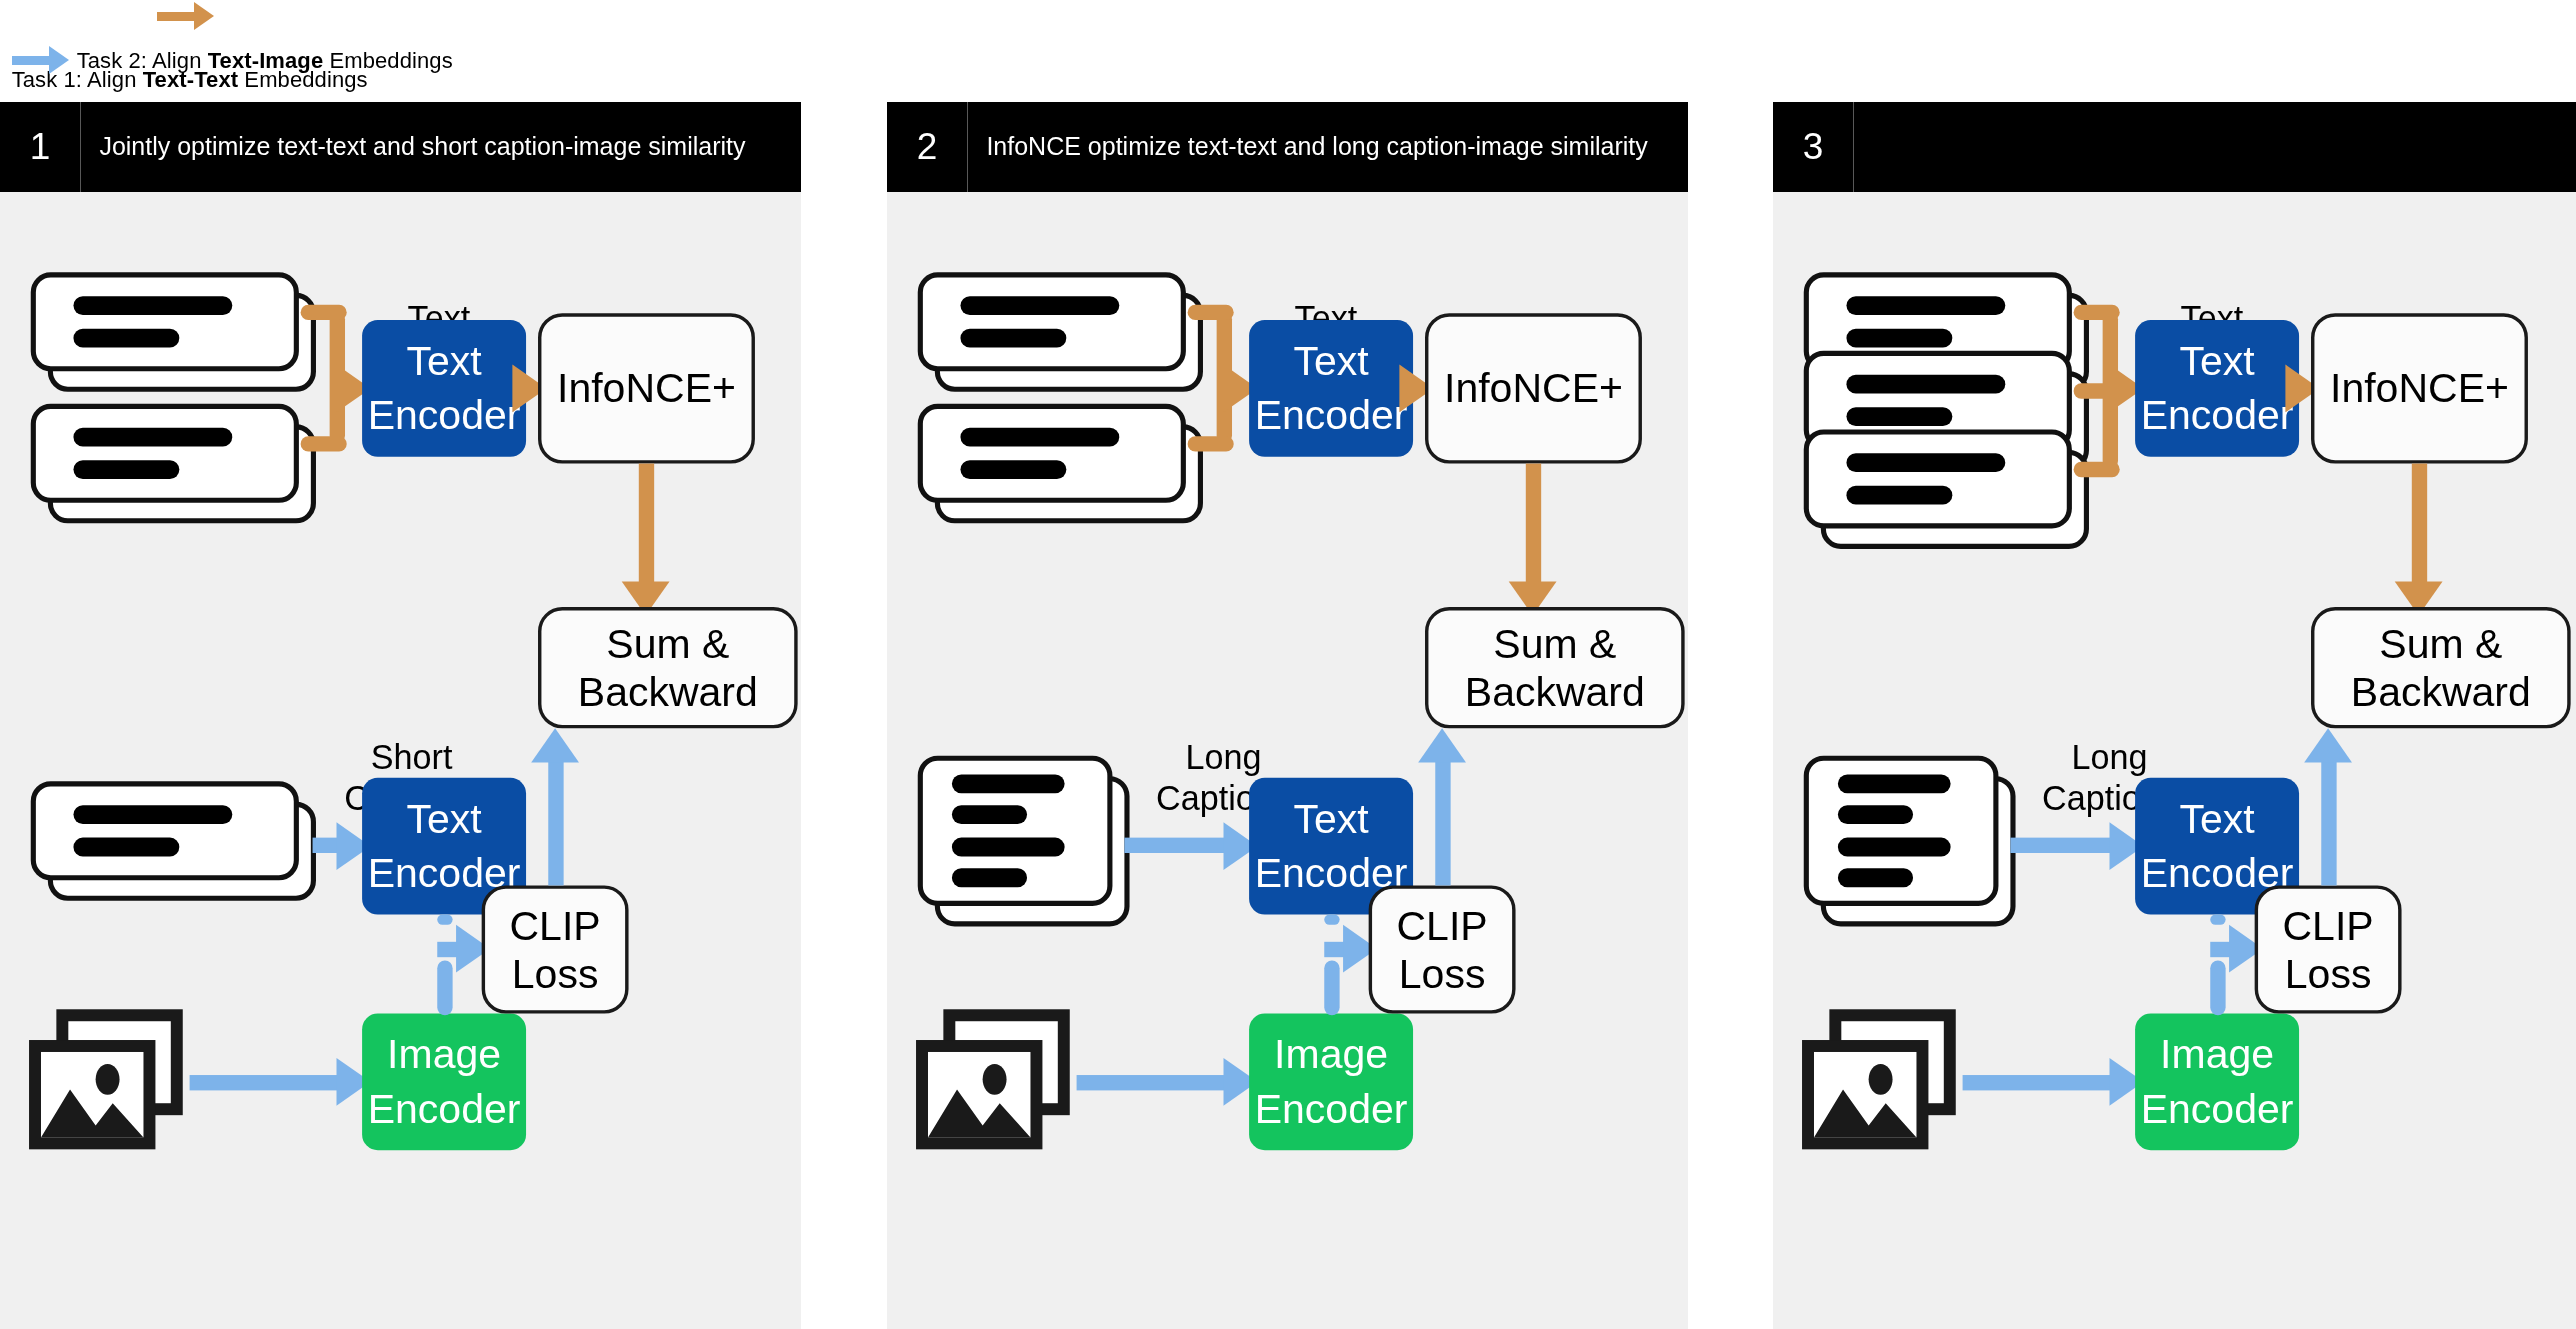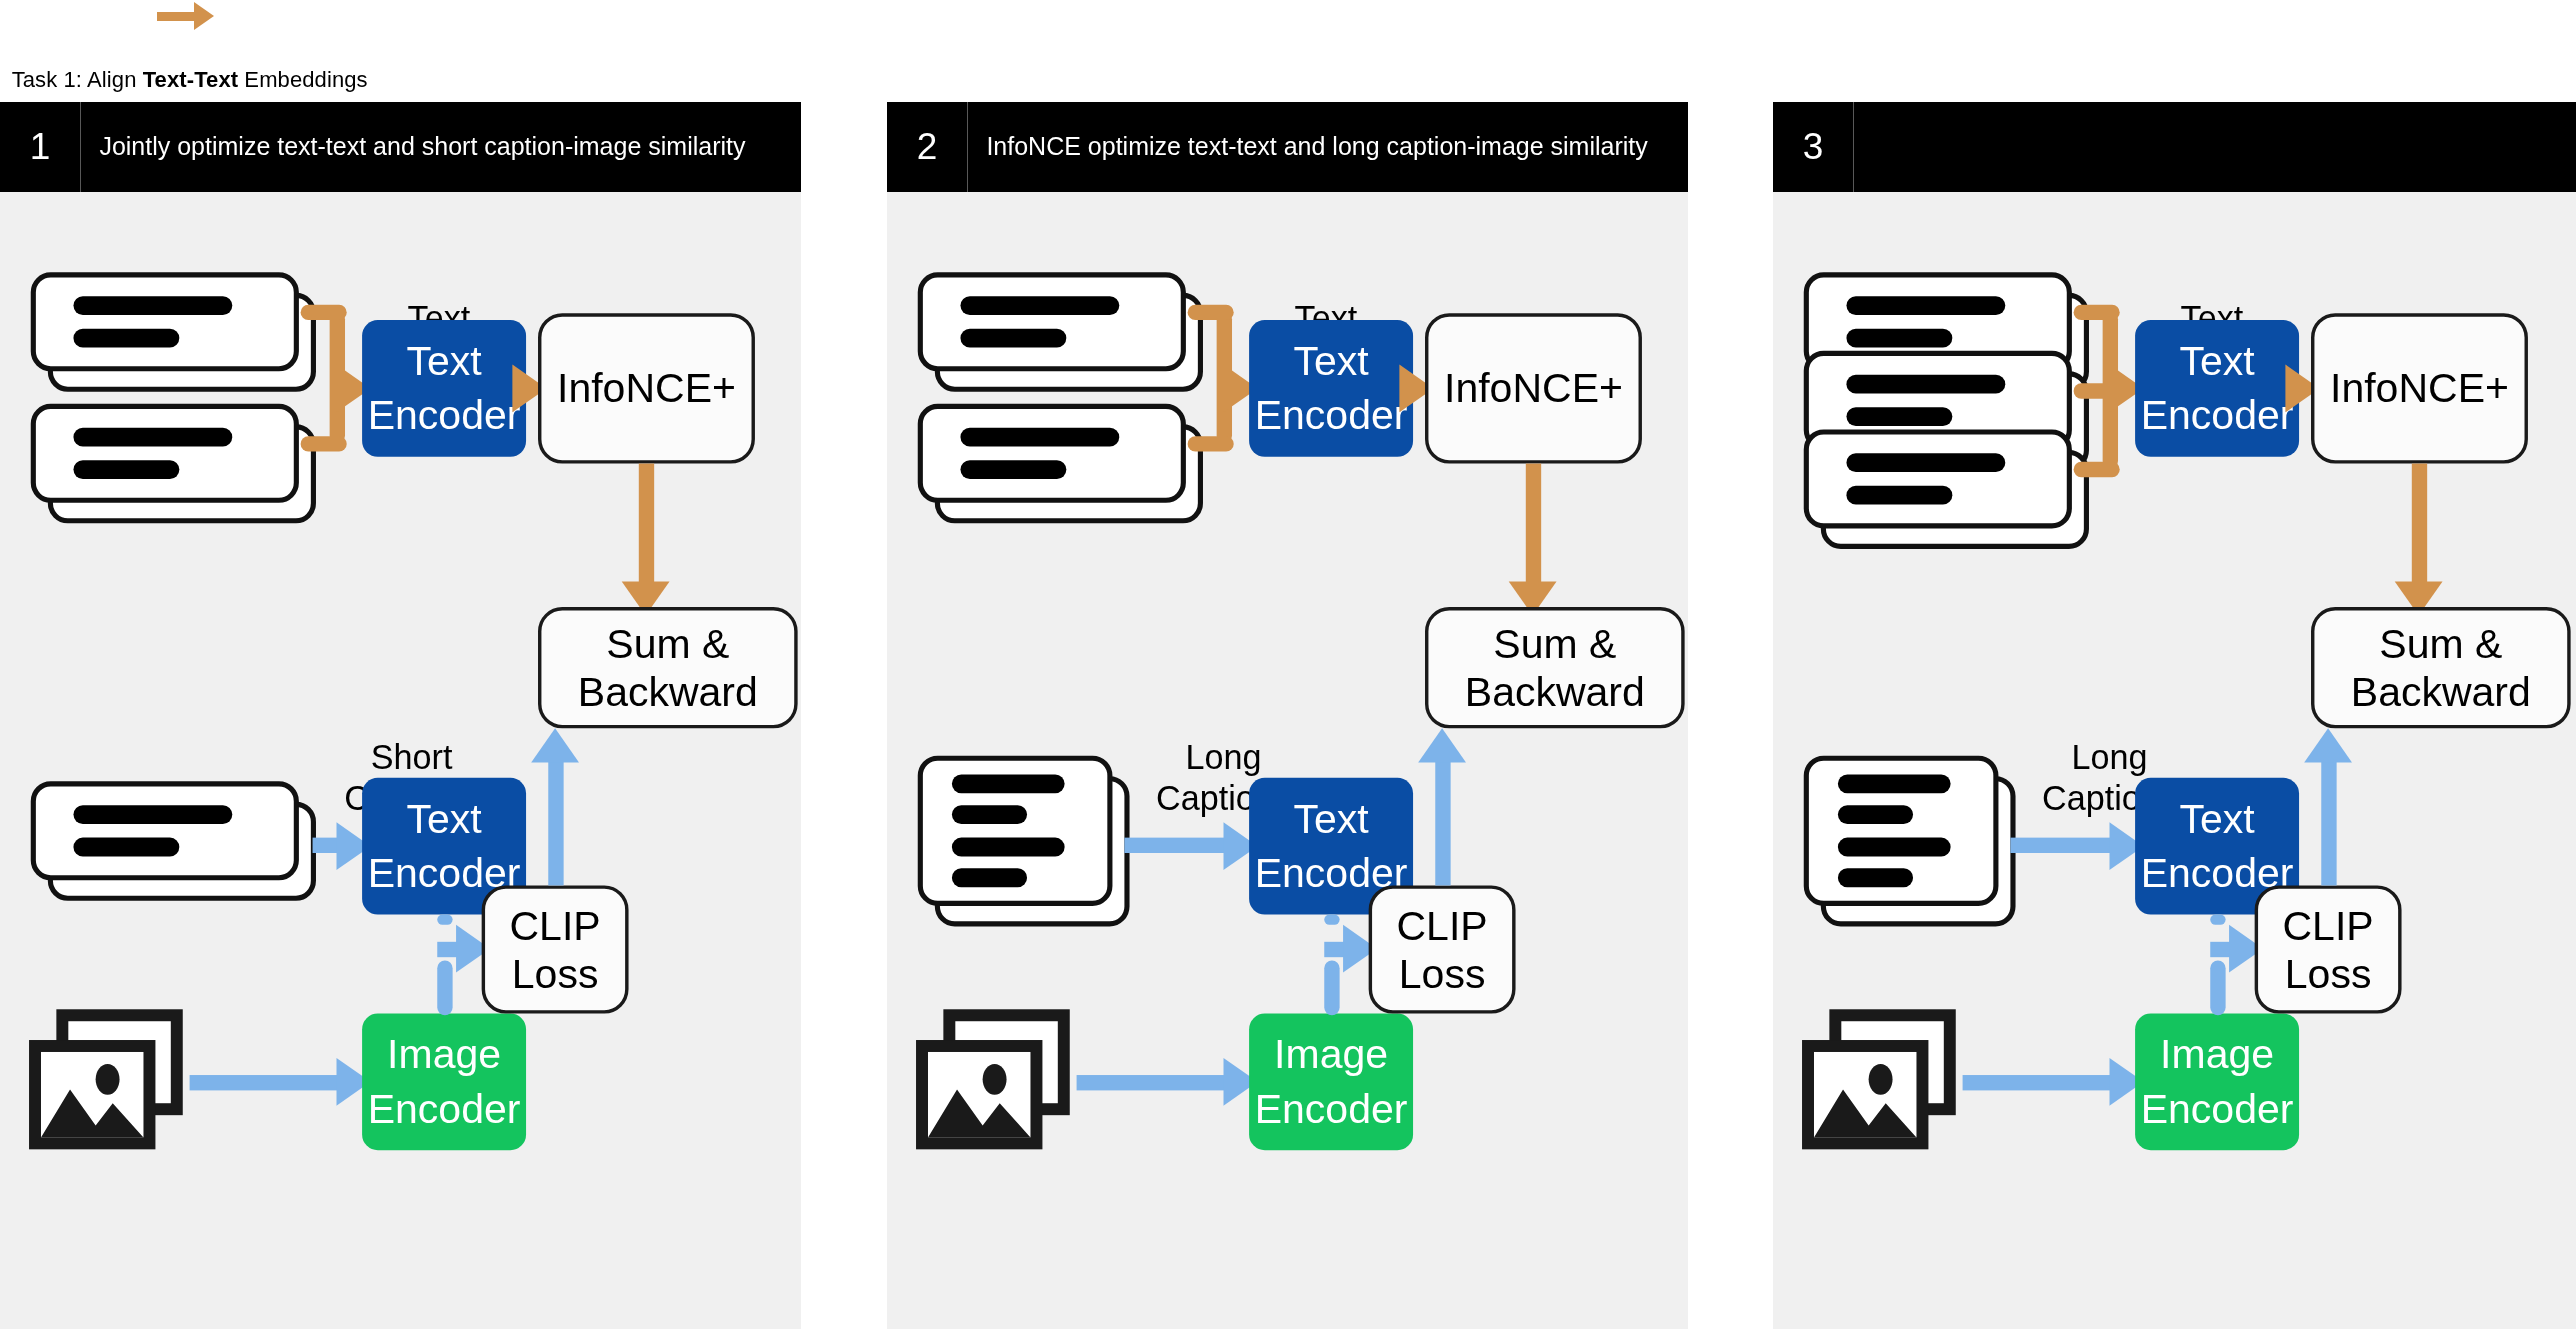--- a/index.html
+++ b/index.html
@@ -68,20 +68,27 @@
 
 <div class="page">
 
   <div class="legend">
     <div class="legend-row r1">
       <span class="legend-arrow">
         <span class="shaft" style="background:#d2924c"></span>
         <span class="head" style="border-left:20px solid #d2924c"></span>
       </span>
       <span class="legend-text"><span>Task 1: Align </span><b>Text-Text</b><span> Embeddings</span></span>
+    </div>
+    <div class="legend-row r2">
+      <span class="legend-arrow">
+        <span class="shaft" style="background:#7db3ea"></span>
+        <span class="head" style="border-left:20px solid #7db3ea"></span>
+      </span>
+      <span class="legend-text"><span>Task 2: Align </span><b>Text-Image</b><span> Embeddings</span></span>
     </div>
   </div>
 
   <div id="panels-root">
       <div class="panel p1" style="left: 0px; width: 801px;">
         <div class="phead">
           <div class="phead-num">1</div>
           <div class="phead-title">Jointly optimize text-text and short caption-image similarity</div>
         </div>
         <div class="body" style="transform-origin: 0px 0px; transform: scale(1.708);">

